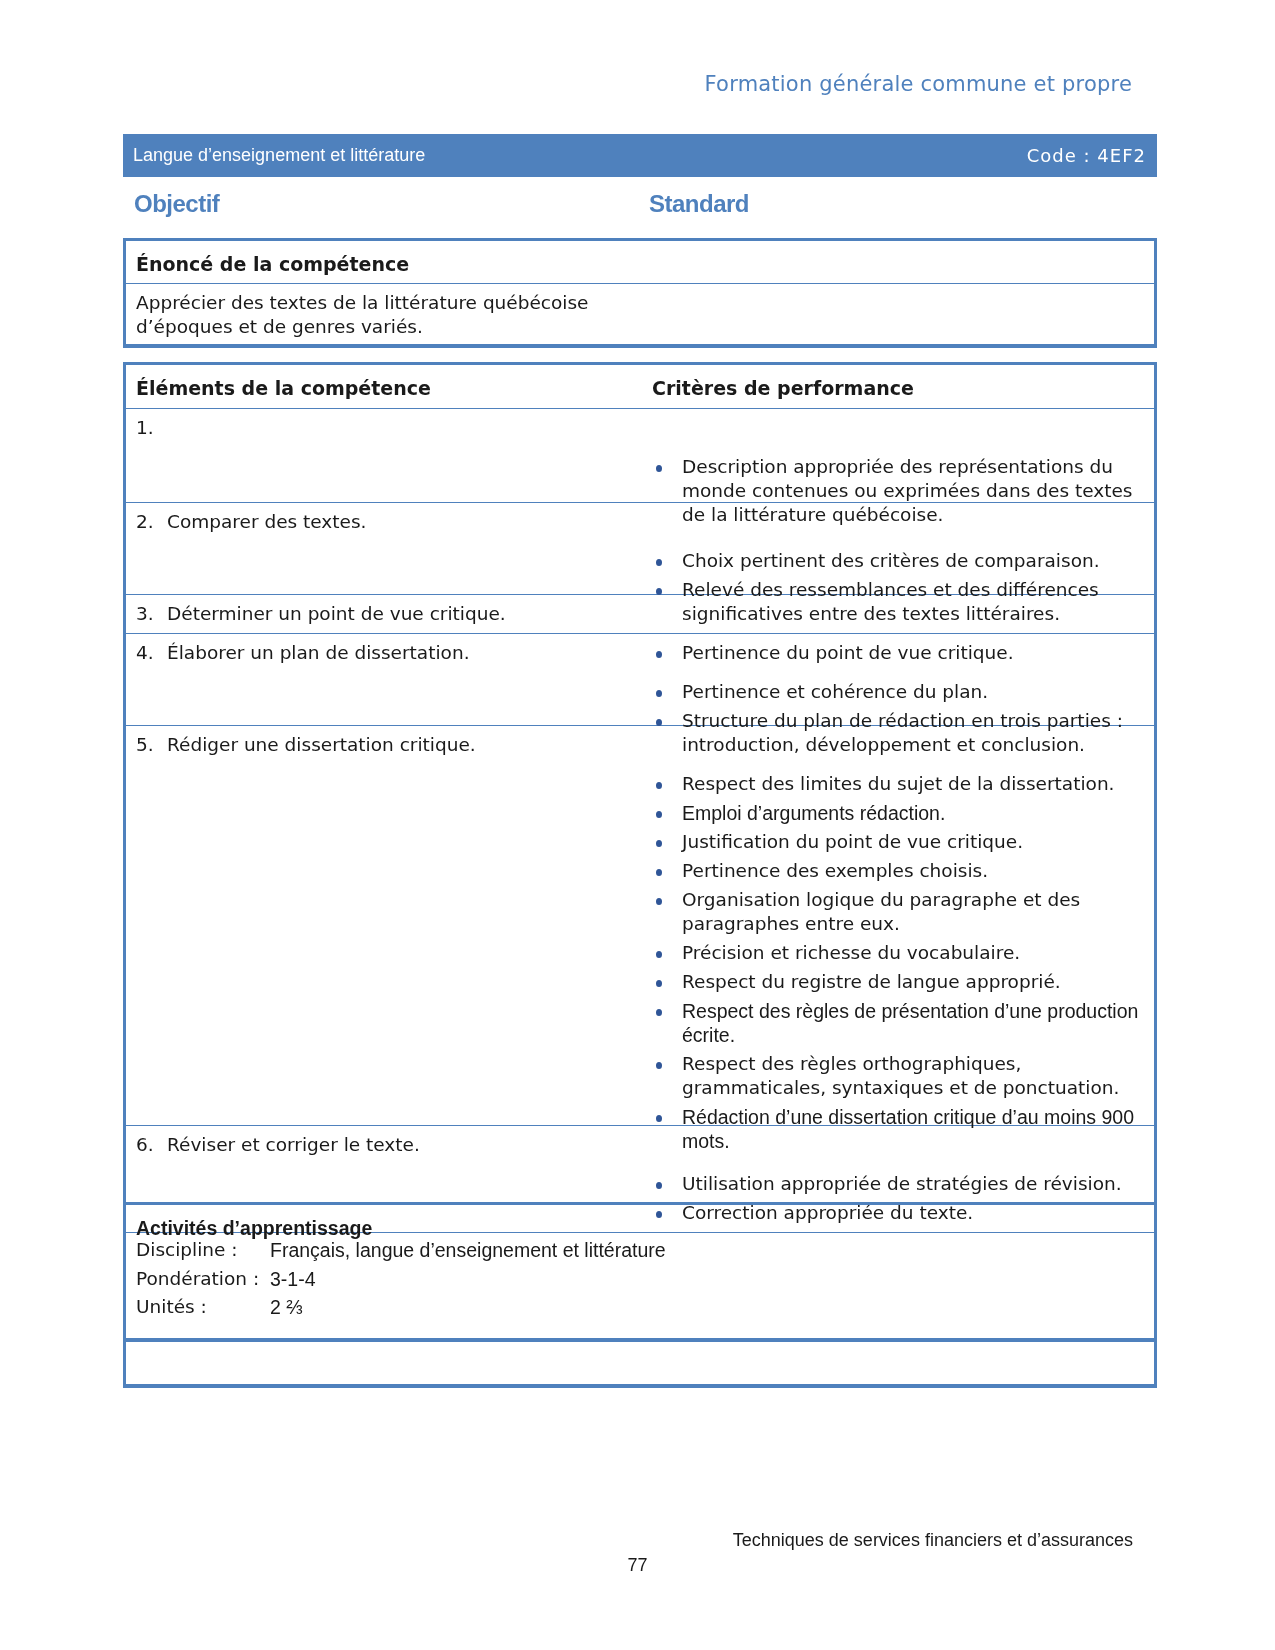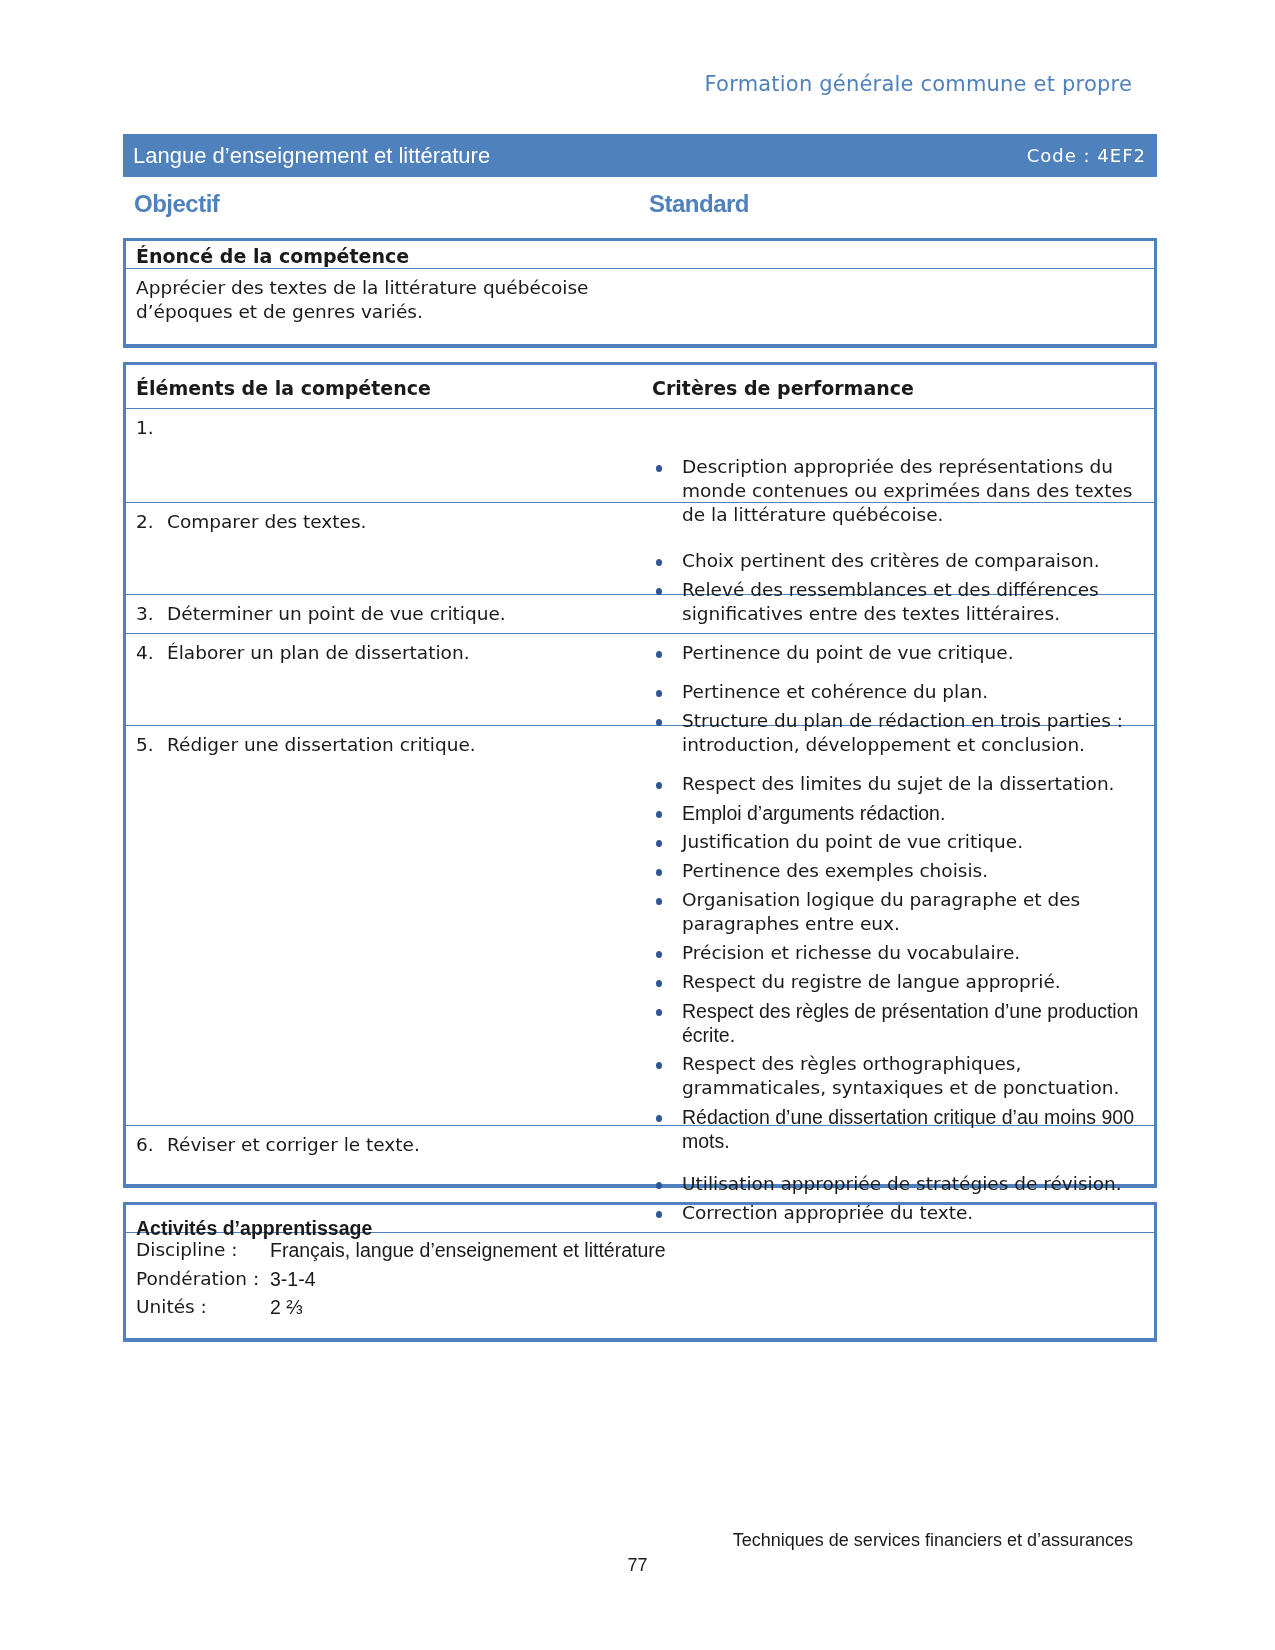--- a/index.html
+++ b/index.html
@@ -10,46 +10,46 @@
     position: absolute; right: 143px; top: 72px;
     font-family: "DejaVu Sans", sans-serif; font-size: 21px; color: #4f81bd;
     letter-spacing: 0.2px;
   }
   .banner {
     position: absolute; left: 123px; top: 134px; width: 1034px; height: 43px;
     background: #4f81bd; color: #ffffff;
     display: flex; justify-content: space-between; align-items: center;
     padding: 0 11px 0 10px;
   }
-  .banner .title { font-family: "Liberation Sans", sans-serif; font-size: 22px; }
+  .banner .title { font-family: "Liberation Sans", sans-serif; font-size: 18px; }
   .banner .code { font-family: "DejaVu Sans", sans-serif; font-size: 18px; letter-spacing: 1px; }
 
   .obj-std { position: absolute; top: 190px; left: 123px; width: 1034px; height: 36px; }
   .obj-std span {
     position: absolute; top: 0; font-family: "Liberation Sans", sans-serif;
     font-weight: bold; font-size: 24px; color: #4f81bd; letter-spacing: -0.5px;
   }
   .obj-std .obj { left: 11px; }
   .obj-std .std { left: 526px; }
 
   .box {
     position: absolute; left: 123px; width: 1034px;
     border: 3px solid #4f81bd; border-bottom-width: 4px;
   }
   .box .hdr {
     font-family: "DejaVu Sans", sans-serif; font-weight: bold; font-size: 19px;
     border-bottom: 1.5px solid #4f81bd;
   }
   .enonce { top: 238px; height: 110px; }
-  .enonce .hdr { height: 28px; padding: 4px 0 0 10px; }
+  .enonce .hdr { height: 43px; padding: 12px 0 0 10px; }
   .enonce .body {
     padding: 7px 10px; font-family: "DejaVu Sans", sans-serif; font-size: 18.5px; line-height: 24px;
   }
 
-  .elements { top: 362px; height: 826px; }
+  .elements { top: 362px; height: 1026px; }
   .elements .row { display: flex; border-bottom: 1.5px solid #4f81bd; }
   .elements .row:last-child { border-bottom: none; }
   .elements .hdr { display: flex; height: 44px; padding-top: 12px; }
   .col-l { width: 514px; padding-left: 10px; }
   .col-r { flex: 1; padding-left: 12px; padding-right: 12px; }
   .el {
     display: flex; font-family: "DejaVu Sans", sans-serif; font-size: 18.5px; line-height: 24px;
     padding-top: 7px;
   }
   .el .num { width: 31px; flex-shrink: 0; }

